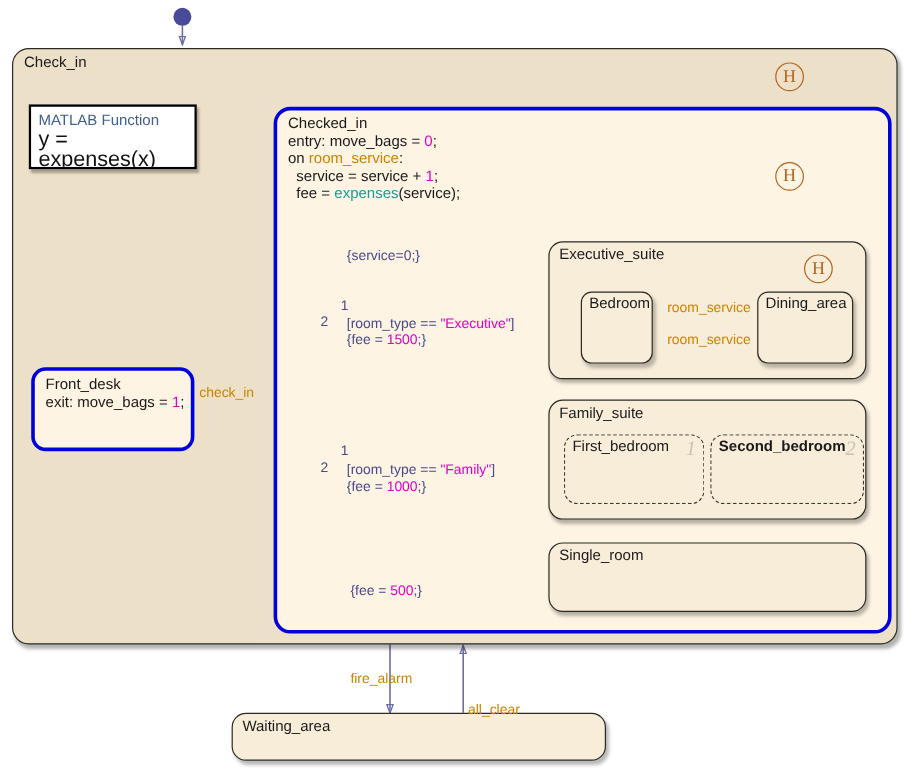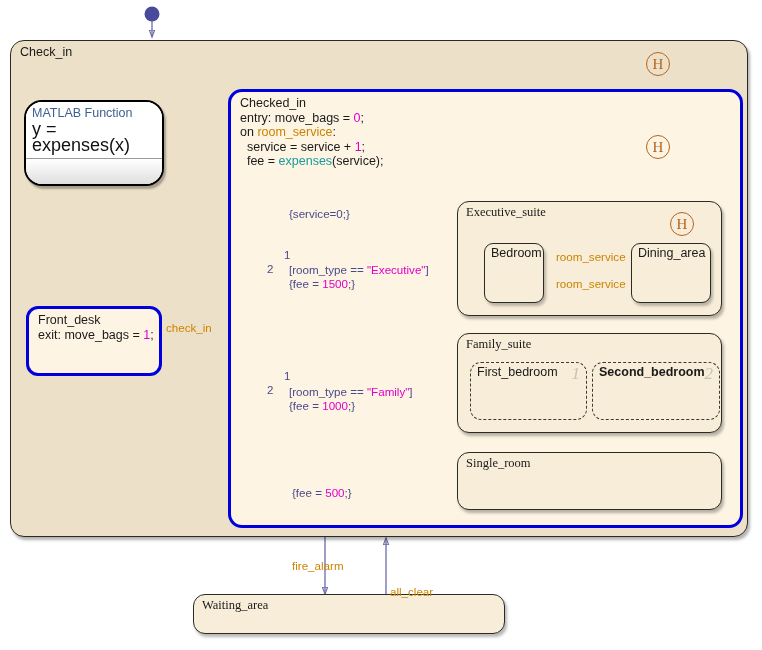--- a/index.html
+++ b/index.html
@@ -41,21 +41,20 @@
     background:#fdf4e3;
     border:3px solid #0000dd;
     border-radius:12px;
   }
   
   .state-normal{
     background:#f7edd9;
     border:1.6px solid #2b2b24;
     border-radius:12px;
     box-shadow:2px 3px 3px rgba(0,0,0,0.28);
-    font-family:Liberation Serif, serif;
   }
   .state-leaf{
     background:#f7edd9;
     border:1.6px solid #2b2b24;
     border-radius:9px;
     box-shadow:2px 3px 3px rgba(0,0,0,0.25);
   }
   .state-parallel{
     background:#f7edd9;
     border:1.6px dashed #3a3a33;
@@ -191,21 +190,21 @@
     <line x1="325" y1="537" x2="325" y2="594" stroke="#6a6aa8" stroke-width="1.3" marker-end="url(#ah)"></line>
 
     <line x1="386" y1="594" x2="386" y2="538" stroke="#6a6aa8" stroke-width="1.3" marker-end="url(#ah)"></line>
   </svg>
 
   <div class="box state-outer" style="left:10px;top:40px;width:738px;height:497px;">
     <span class="state-label pad">Check_in</span>
   </div>
   <div class="hist" style="left:646px;top:52px;">H</div>
 
-  <div class="mlfcn" style="left:24px;top:100px;width:140px;height:86px;border-radius:18px;">
+  <div class="mlfcn" style="left:24px;top:87px;width:140px;height:54px;">
     <div class="top">
       <div class="t1">MATLAB Function</div>
       <div class="t2">y = expenses(x)</div>
     </div>
     <div class="btm"></div>
   </div>
 
   <div class="box state-active-sm" style="left:26px;top:306px;width:136px;height:70px;">
     <span class="state-label pad"><span>Front_desk</span>
 <span>exit: move_bags = </span><span class="tk-num">1</span><span>;</span></span>

